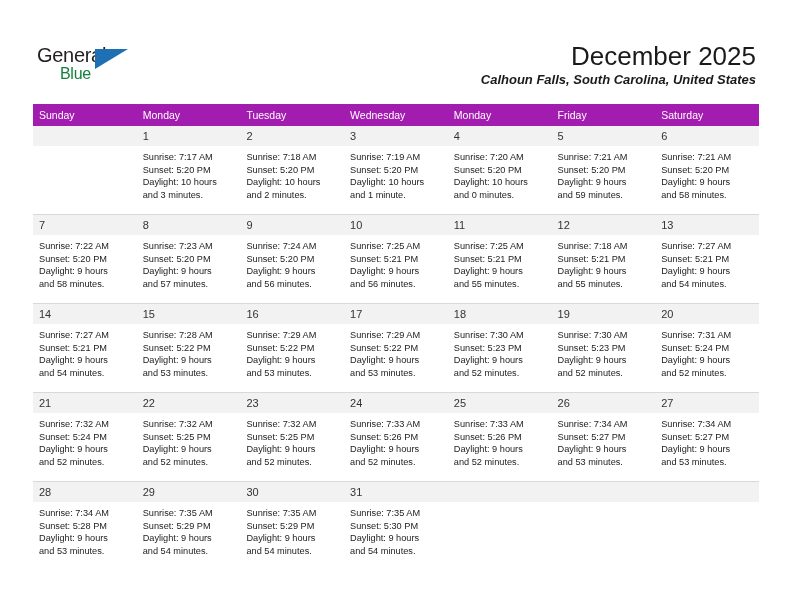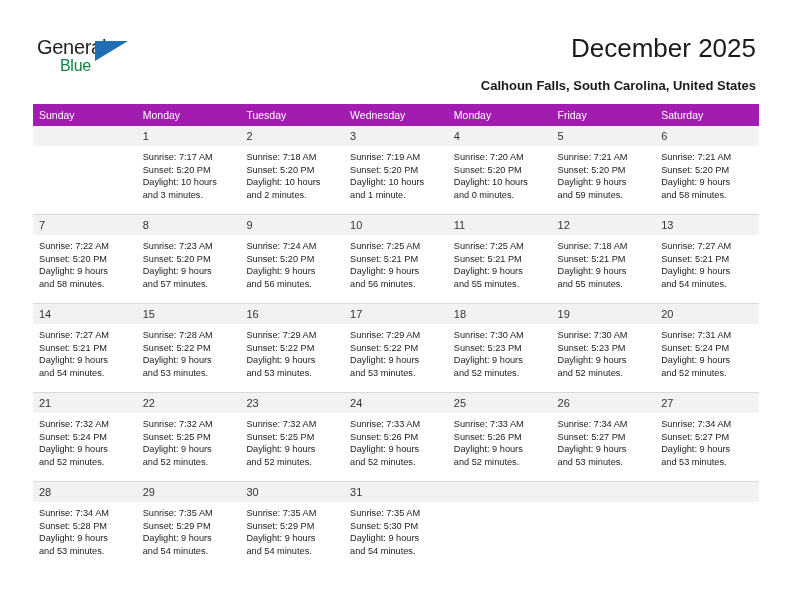--- a/index.html
+++ b/index.html
@@ -20,21 +20,21 @@
     position: relative;
     width: 792px;
     height: 612px;
     box-sizing: border-box;
   }
 
   
   .header {
     position: absolute;
     left: 0;
-    top: 0;
+    top: 8px;
     width: 792px;
     height: 120px;
   }
 
   .logo {
     position: absolute;
     left: 37px;
     top: 36px;
     width: 120px;
     height: 46px;
@@ -74,26 +74,27 @@
     text-align: right;
   }
   .cal-title {
     font-size: 26px;
     font-weight: normal;
     color: #1a1a1a;
     line-height: 32px;
     white-space: nowrap;
   }
   .cal-subtitle {
-    margin-top: 14px;
+    margin-top: 0;
     font-size: 13px;
     font-weight: bold;
     color: #1a1a1a;
     line-height: 16px;
     white-space: nowrap;
+    font-style: italic;
   }
 
   
   .calendar {
     position: absolute;
     left: 33px;
     top: 104px;
     width: 726px;
     border-collapse: collapse;
     table-layout: fixed;

